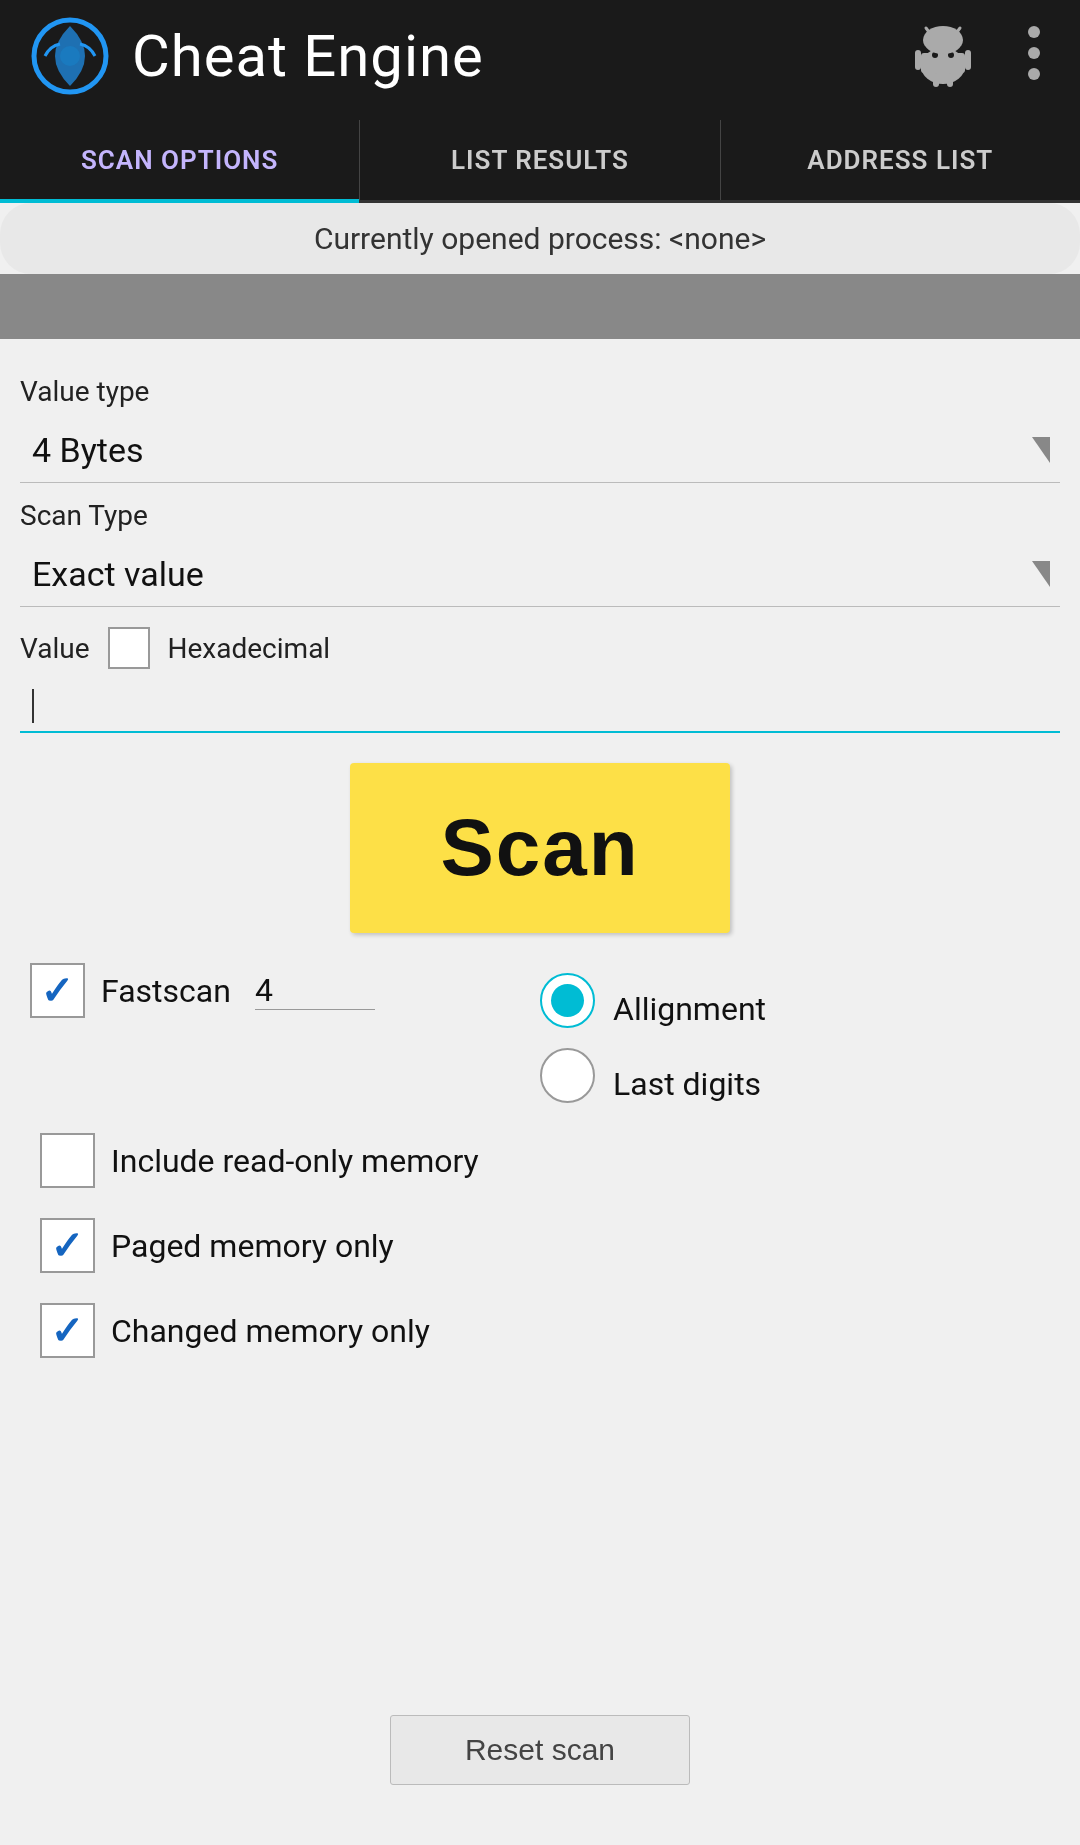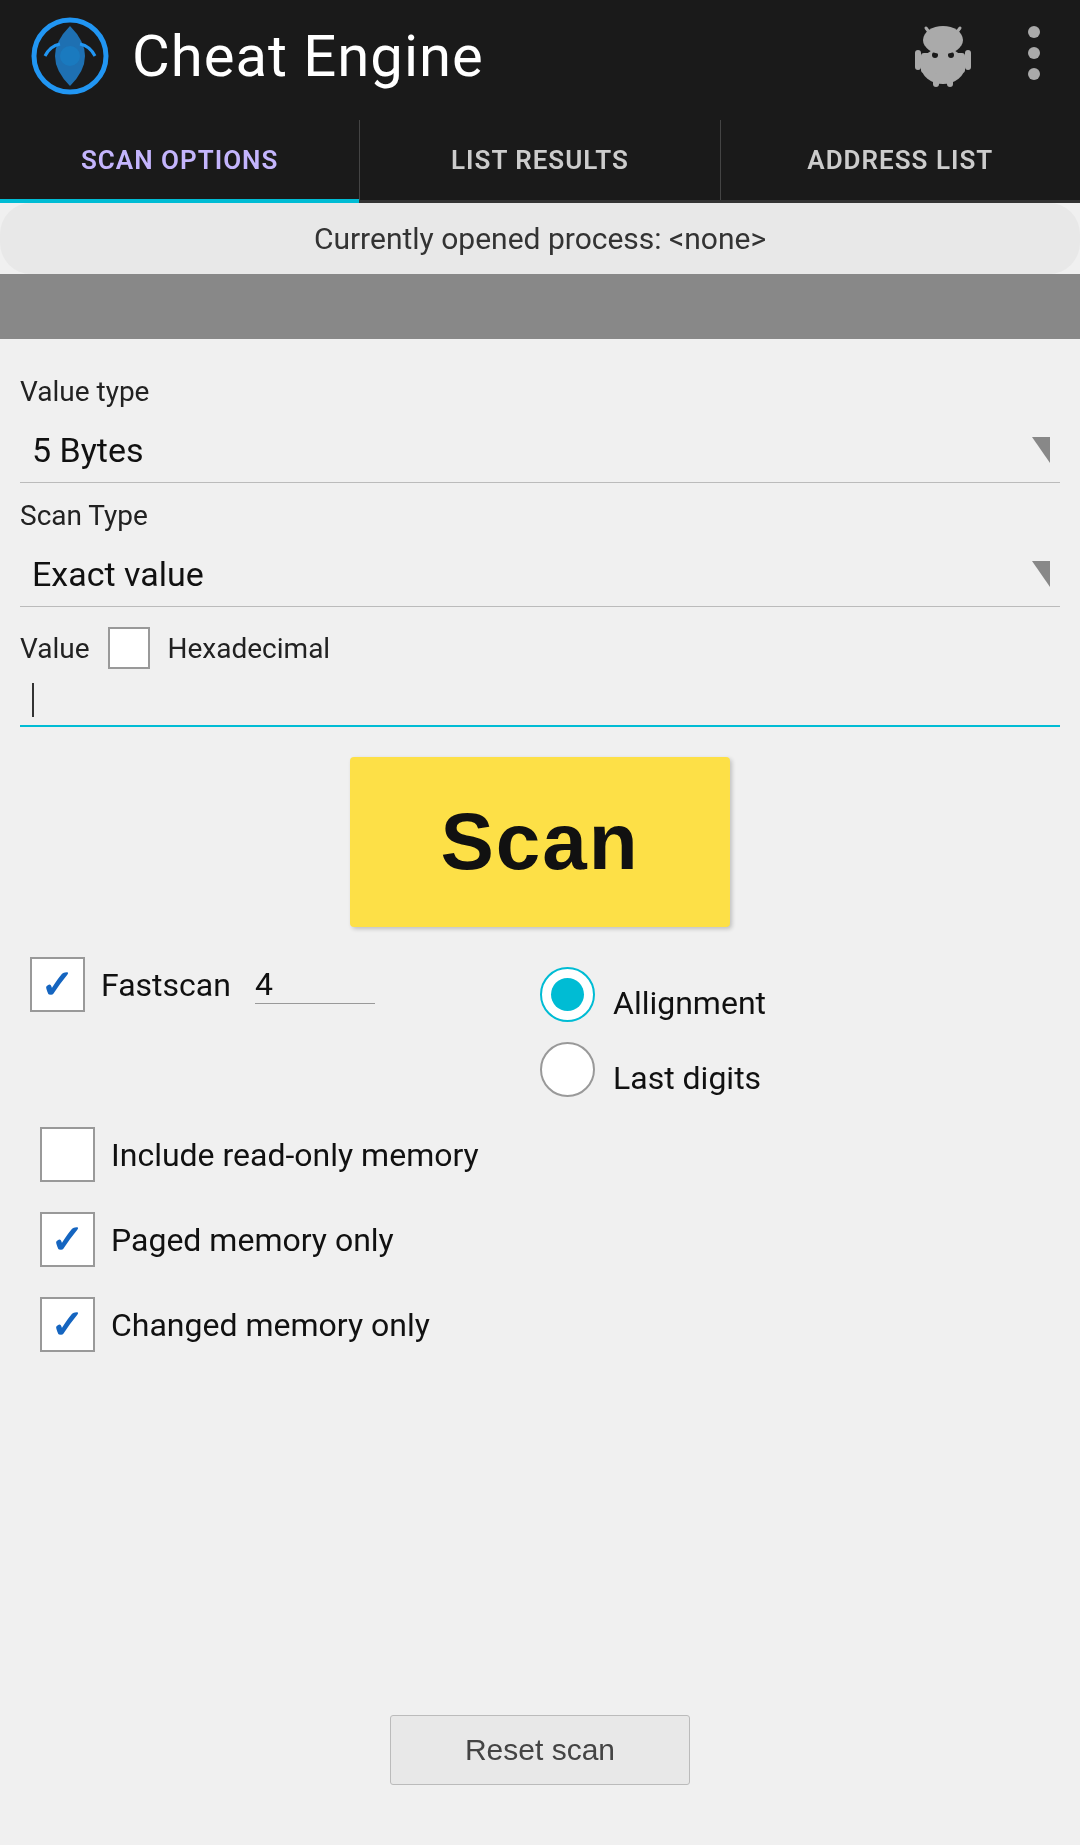--- a/index.html
+++ b/index.html
@@ -153,21 +153,21 @@
       border-top: 26px solid #888;
       margin-right: 10px;
     }
 
     
     .value-row {
       display: flex;
       align-items: center;
       gap: 18px;
       margin-top: 20px;
-      margin-bottom: 4px;
+      margin-bottom: 10px;
     }
 
     .value-label {
       font-size: 28px;
       color: #222;
     }
 
     .checkbox-small {
       width: 42px;
       height: 42px;
@@ -415,21 +415,21 @@
   <div class="process-bar">
     <span class="process-text">Currently opened process: &lt;none&gt;</span>
   </div>
 
   <div class="search-bar"></div>
 
   <div class="content">
 
     <div class="field-label">Value type</div>
     <div class="dropdown-row">
-      <span class="dropdown-value">5 Bytes</span>
+      <span class="dropdown-value">4 Bytes</span>
       <div class="dropdown-arrow"></div>
     </div>
 
     <div class="field-label">Scan Type</div>
     <div class="dropdown-row">
       <span class="dropdown-value">Exact value</span>
       <div class="dropdown-arrow"></div>
     </div>
 
     <div class="value-row">

